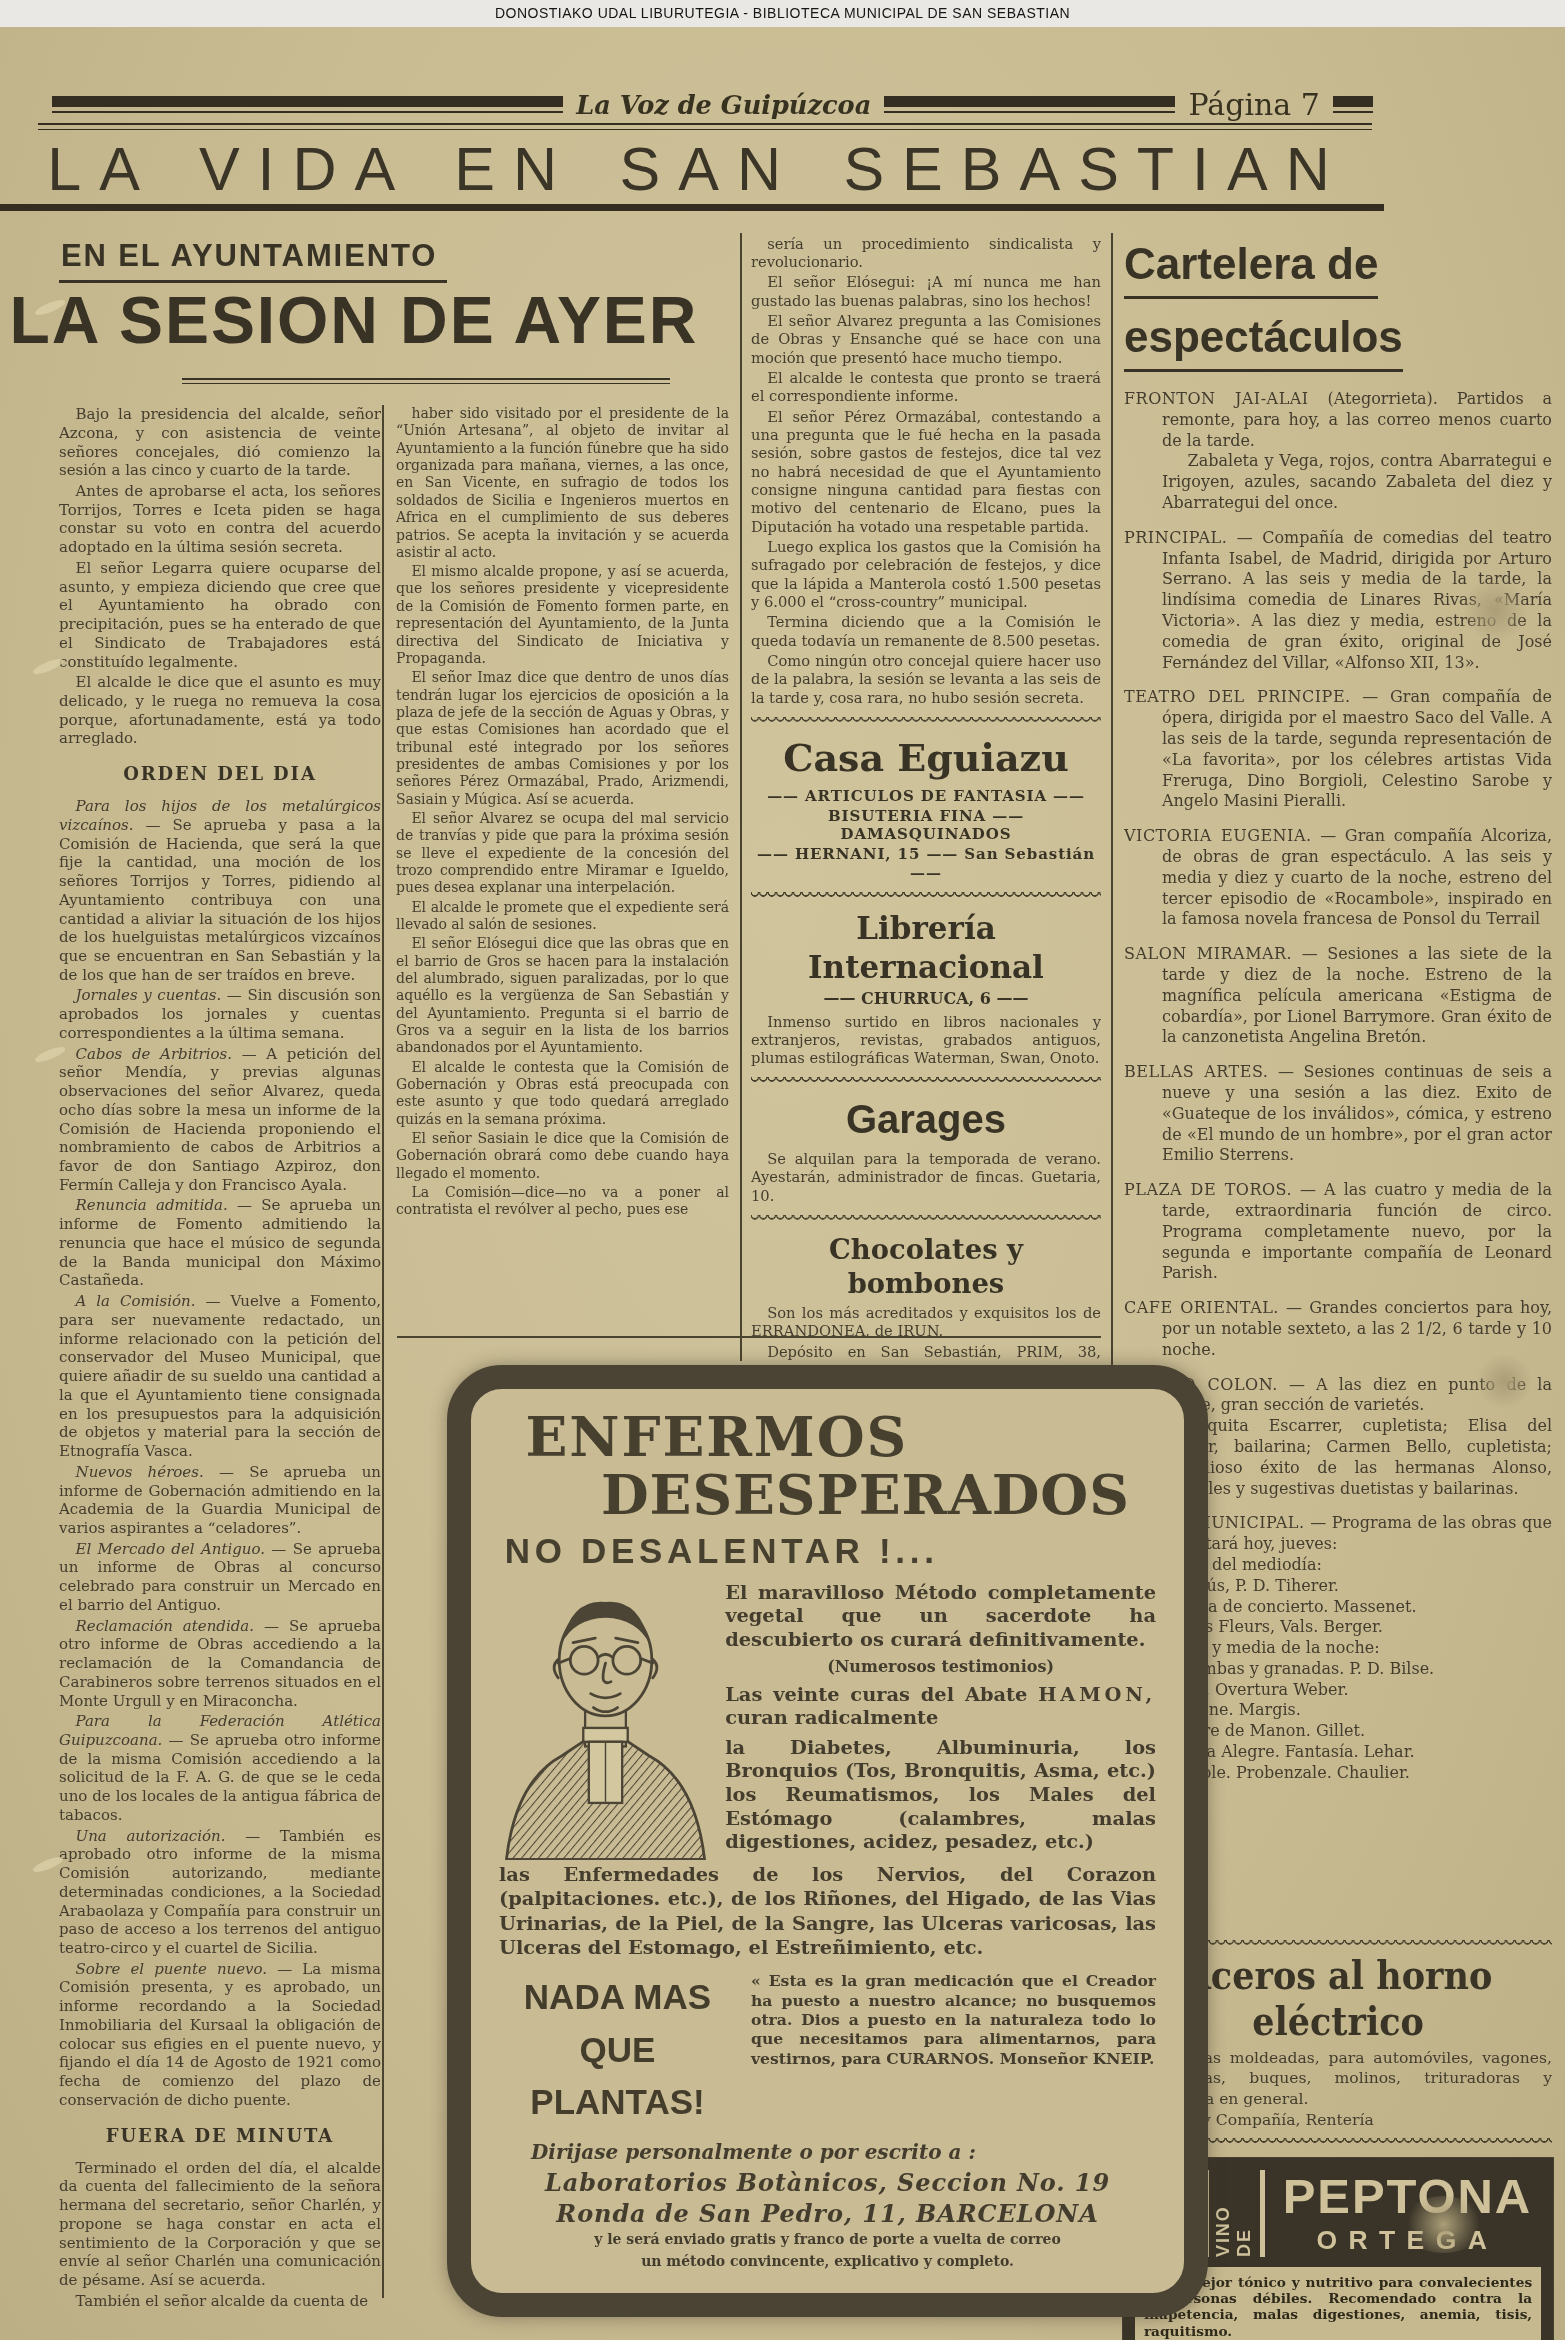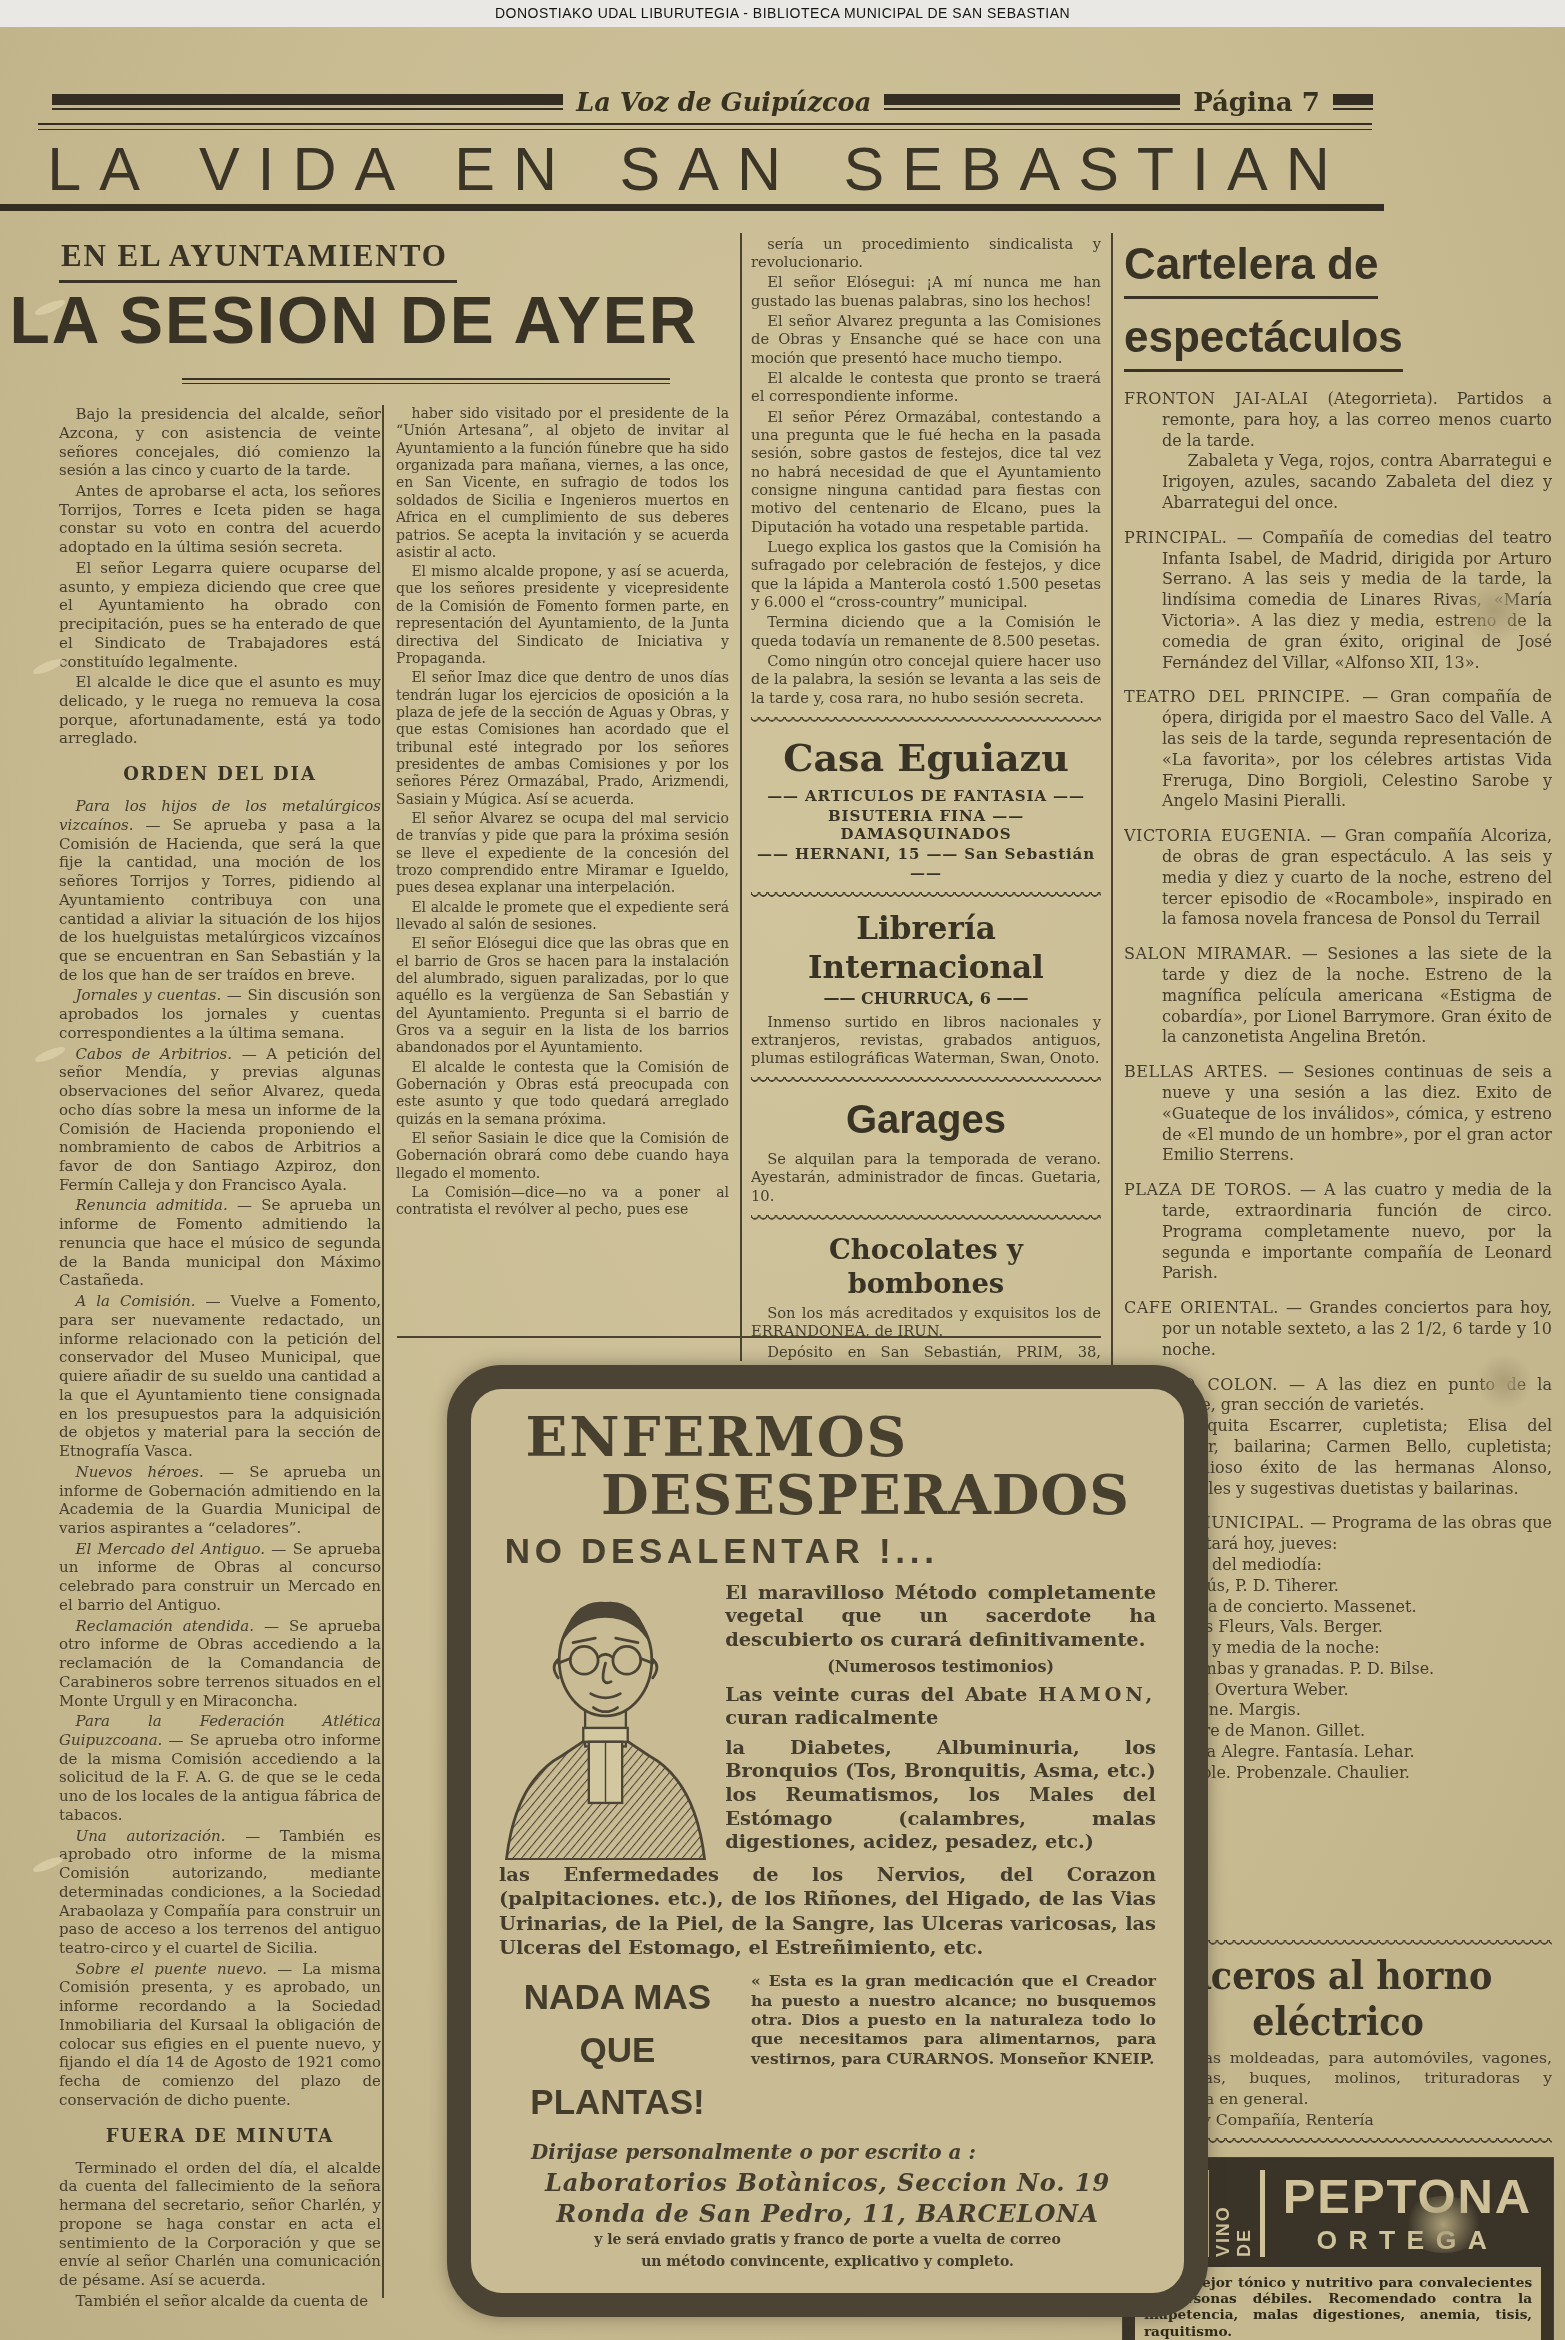--- a/index.html
+++ b/index.html
@@ -10,30 +10,30 @@
   .banner{position:absolute;top:0;left:0;right:0;height:26.5px;background:#e9e8e4;
     display:flex;align-items:center;justify-content:center;
     font-family:"Liberation Sans",sans-serif;font-size:14px;letter-spacing:0.5px;color:#151515;}
   .thread{position:absolute;width:32px;height:8.5px;border-radius:50%;background:#dcd1a9;opacity:.75;transform:rotate(-22deg);}
   .stain{position:absolute;border-radius:50%;background:radial-gradient(circle,#ab9e77 0%,rgba(171,158,119,0) 70%);}
   
   .mast{position:absolute;top:87px;left:52px;width:1321px;display:flex;align-items:center;gap:13.2px;}
   .bar{height:3.8px;border-top:11.4px solid #342e22;border-bottom:2.8px solid #342e22;}
   .b1{width:511px;} .b2{flex:1;} .b3{width:40px;}
   .np-name{font-family:"DejaVu Serif",serif;font-style:italic;font-weight:bold;font-size:25.6px;color:#37311f;white-space:nowrap;}
-  .np-page{font-family:"DejaVu Serif",serif;font-weight:bold;font-size:26px;color:#37311f;white-space:nowrap;}
+  .np-page{font-family:"DejaVu Serif",serif;font-weight:normal;font-size:30px;color:#37311f;white-space:nowrap;}
   .rule2{position:absolute;top:123px;left:38px;width:1334px;height:3.8px;border-top:2.8px solid #342e22;border-bottom:1.9px solid #342e22;}
   .bigtitle{position:absolute;top:134px;left:17px;width:1361px;text-align:center;
     font-family:"Liberation Sans",sans-serif;font-weight:400;font-size:61px;letter-spacing:18px;word-spacing:9.5px;
     color:#3a3527;white-space:nowrap;}
   .thickrule{position:absolute;top:204px;left:0;width:1384px;height:6.6px;background:#342e22;}
   
   .content{position:absolute;top:227px;left:0;right:0;height:2113px;}
   .vrule{position:absolute;width:1.9px;background:#4a4330;}
-  .kicker{position:absolute;top:11.4px;left:59px;font-family:Liberation Serif, serif;font-weight:bold;
+  .kicker{position:absolute;top:11.4px;left:59px;font-family:Liberation Sans, sans-serif;font-weight:bold;
     font-size:31px;letter-spacing:1.9px;color:#393325;border-bottom:3.8px solid #393325;padding:0 9.5px 5.7px 1.9px;}
   .headline{position:absolute;top:55px;left:9.5px;width:700px;font-family:"Liberation Sans",sans-serif;
     font-weight:bold;font-size:66px;letter-spacing:1.9px;color:#393325;white-space:nowrap;}
   .hl-rule{position:absolute;top:151px;left:182px;width:488px;height:2.8px;border-top:2.8px solid #393325;border-bottom:1.9px solid #393325;}
   .colA{position:absolute;top:178px;left:59px;width:322px;height:1912px;overflow:hidden;font-size:15px;line-height:1.25;}
   .colB{position:absolute;top:178px;left:396px;width:333px;height:946px;overflow:hidden;font-size:14px;line-height:1.24;}
   .colC{position:absolute;top:7.6px;left:751px;width:350px;height:1128px;overflow:hidden;font-size:14.7px;line-height:1.25;}
   .colD{position:absolute;top:7.6px;left:1124px;width:428px;height:1699px;overflow:hidden;font-size:16px;line-height:1.3;}
   p{margin:0 0 1.9px 0;text-align:justify;text-indent:1.1em;}
   .entry i{font-style:italic;}

